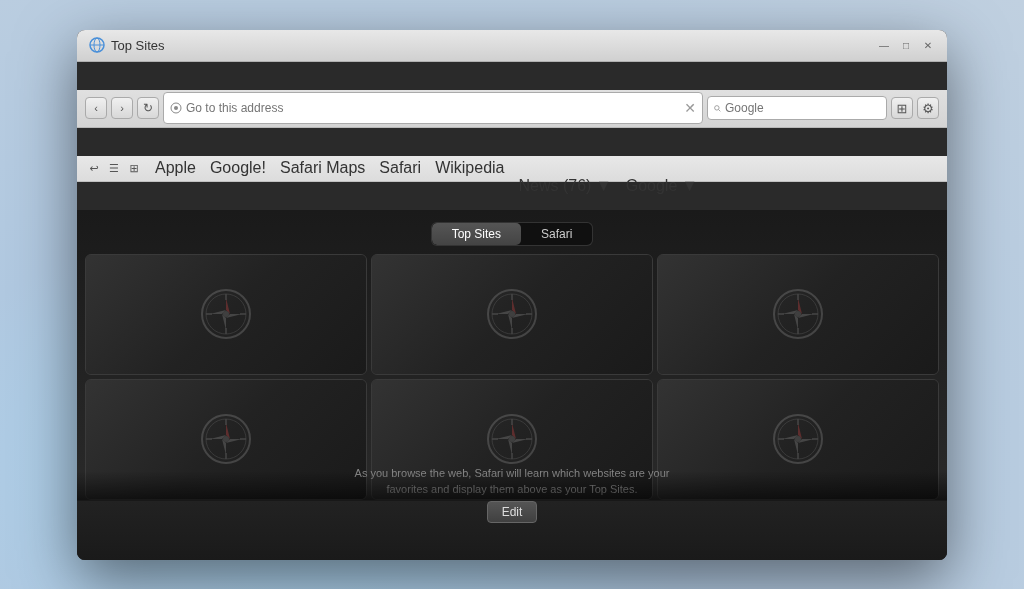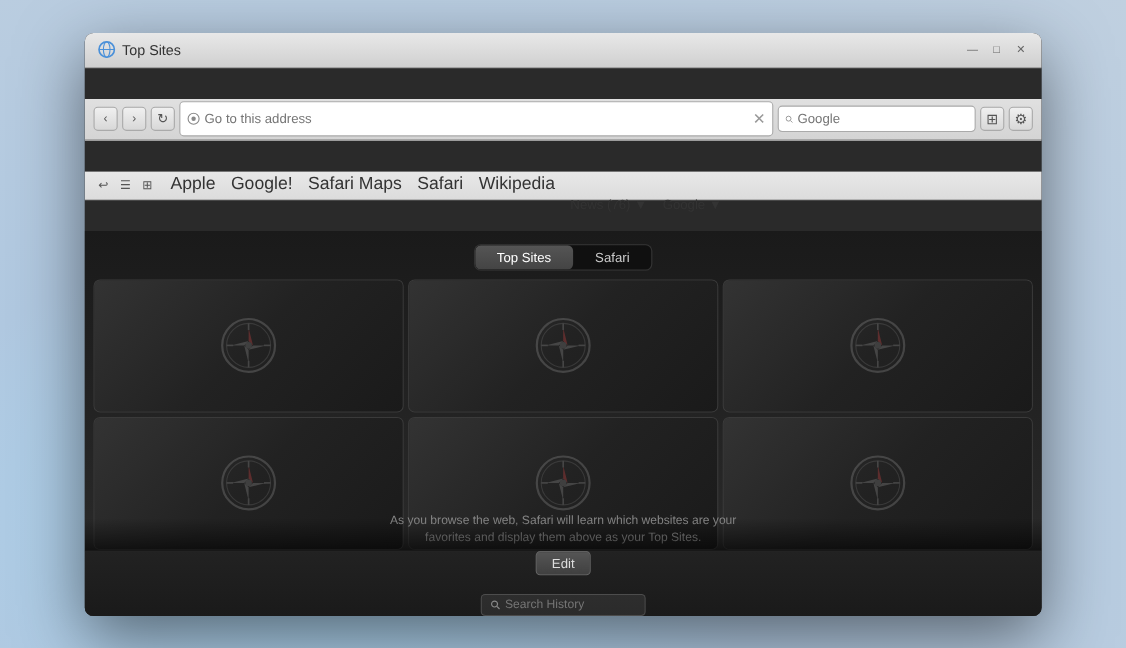--- a/index.html
+++ b/index.html
@@ -221,21 +221,21 @@
       padding: 2px 6px;
       font-size: 16px;
       color: #333;
       cursor: pointer;
       border-radius: 3px;
       white-space: nowrap;
     }
 
     .news-item {
       padding: 2px 6px;
-      font-size: 12px;
+      font-size: 16px;
       color: #333;
       cursor: pointer;
       display: flex;
       align-items: center;
       gap: 2px;
       margin-top: 35px;
     }
 
     
     .content {
@@ -542,23 +542,16 @@
       </div>
     </div>
 
     <div class="info-text">
       <span>As you browse the web, Safari will learn which websites are your</span><br>
       <span>favorites and display them above as your Top Sites.</span>
     </div>
 
     <div class="bottom-bar">
       <button class="edit-btn">Edit</button>
-      <div class="search-history">
-        <svg width="10" height="10" viewBox="0 0 10 10">
-          <circle cx="4" cy="4" r="3" fill="none" stroke="#888" stroke-width="1.2"></circle>
-          <line x1="6.5" y1="6.5" x2="9" y2="9" stroke="#888" stroke-width="1.2"></line>
-        </svg>
-        <input type="text" placeholder="Search History" style="">
-      </div>
     </div>
 
   </div>
 </div>
 
 </body></html>

